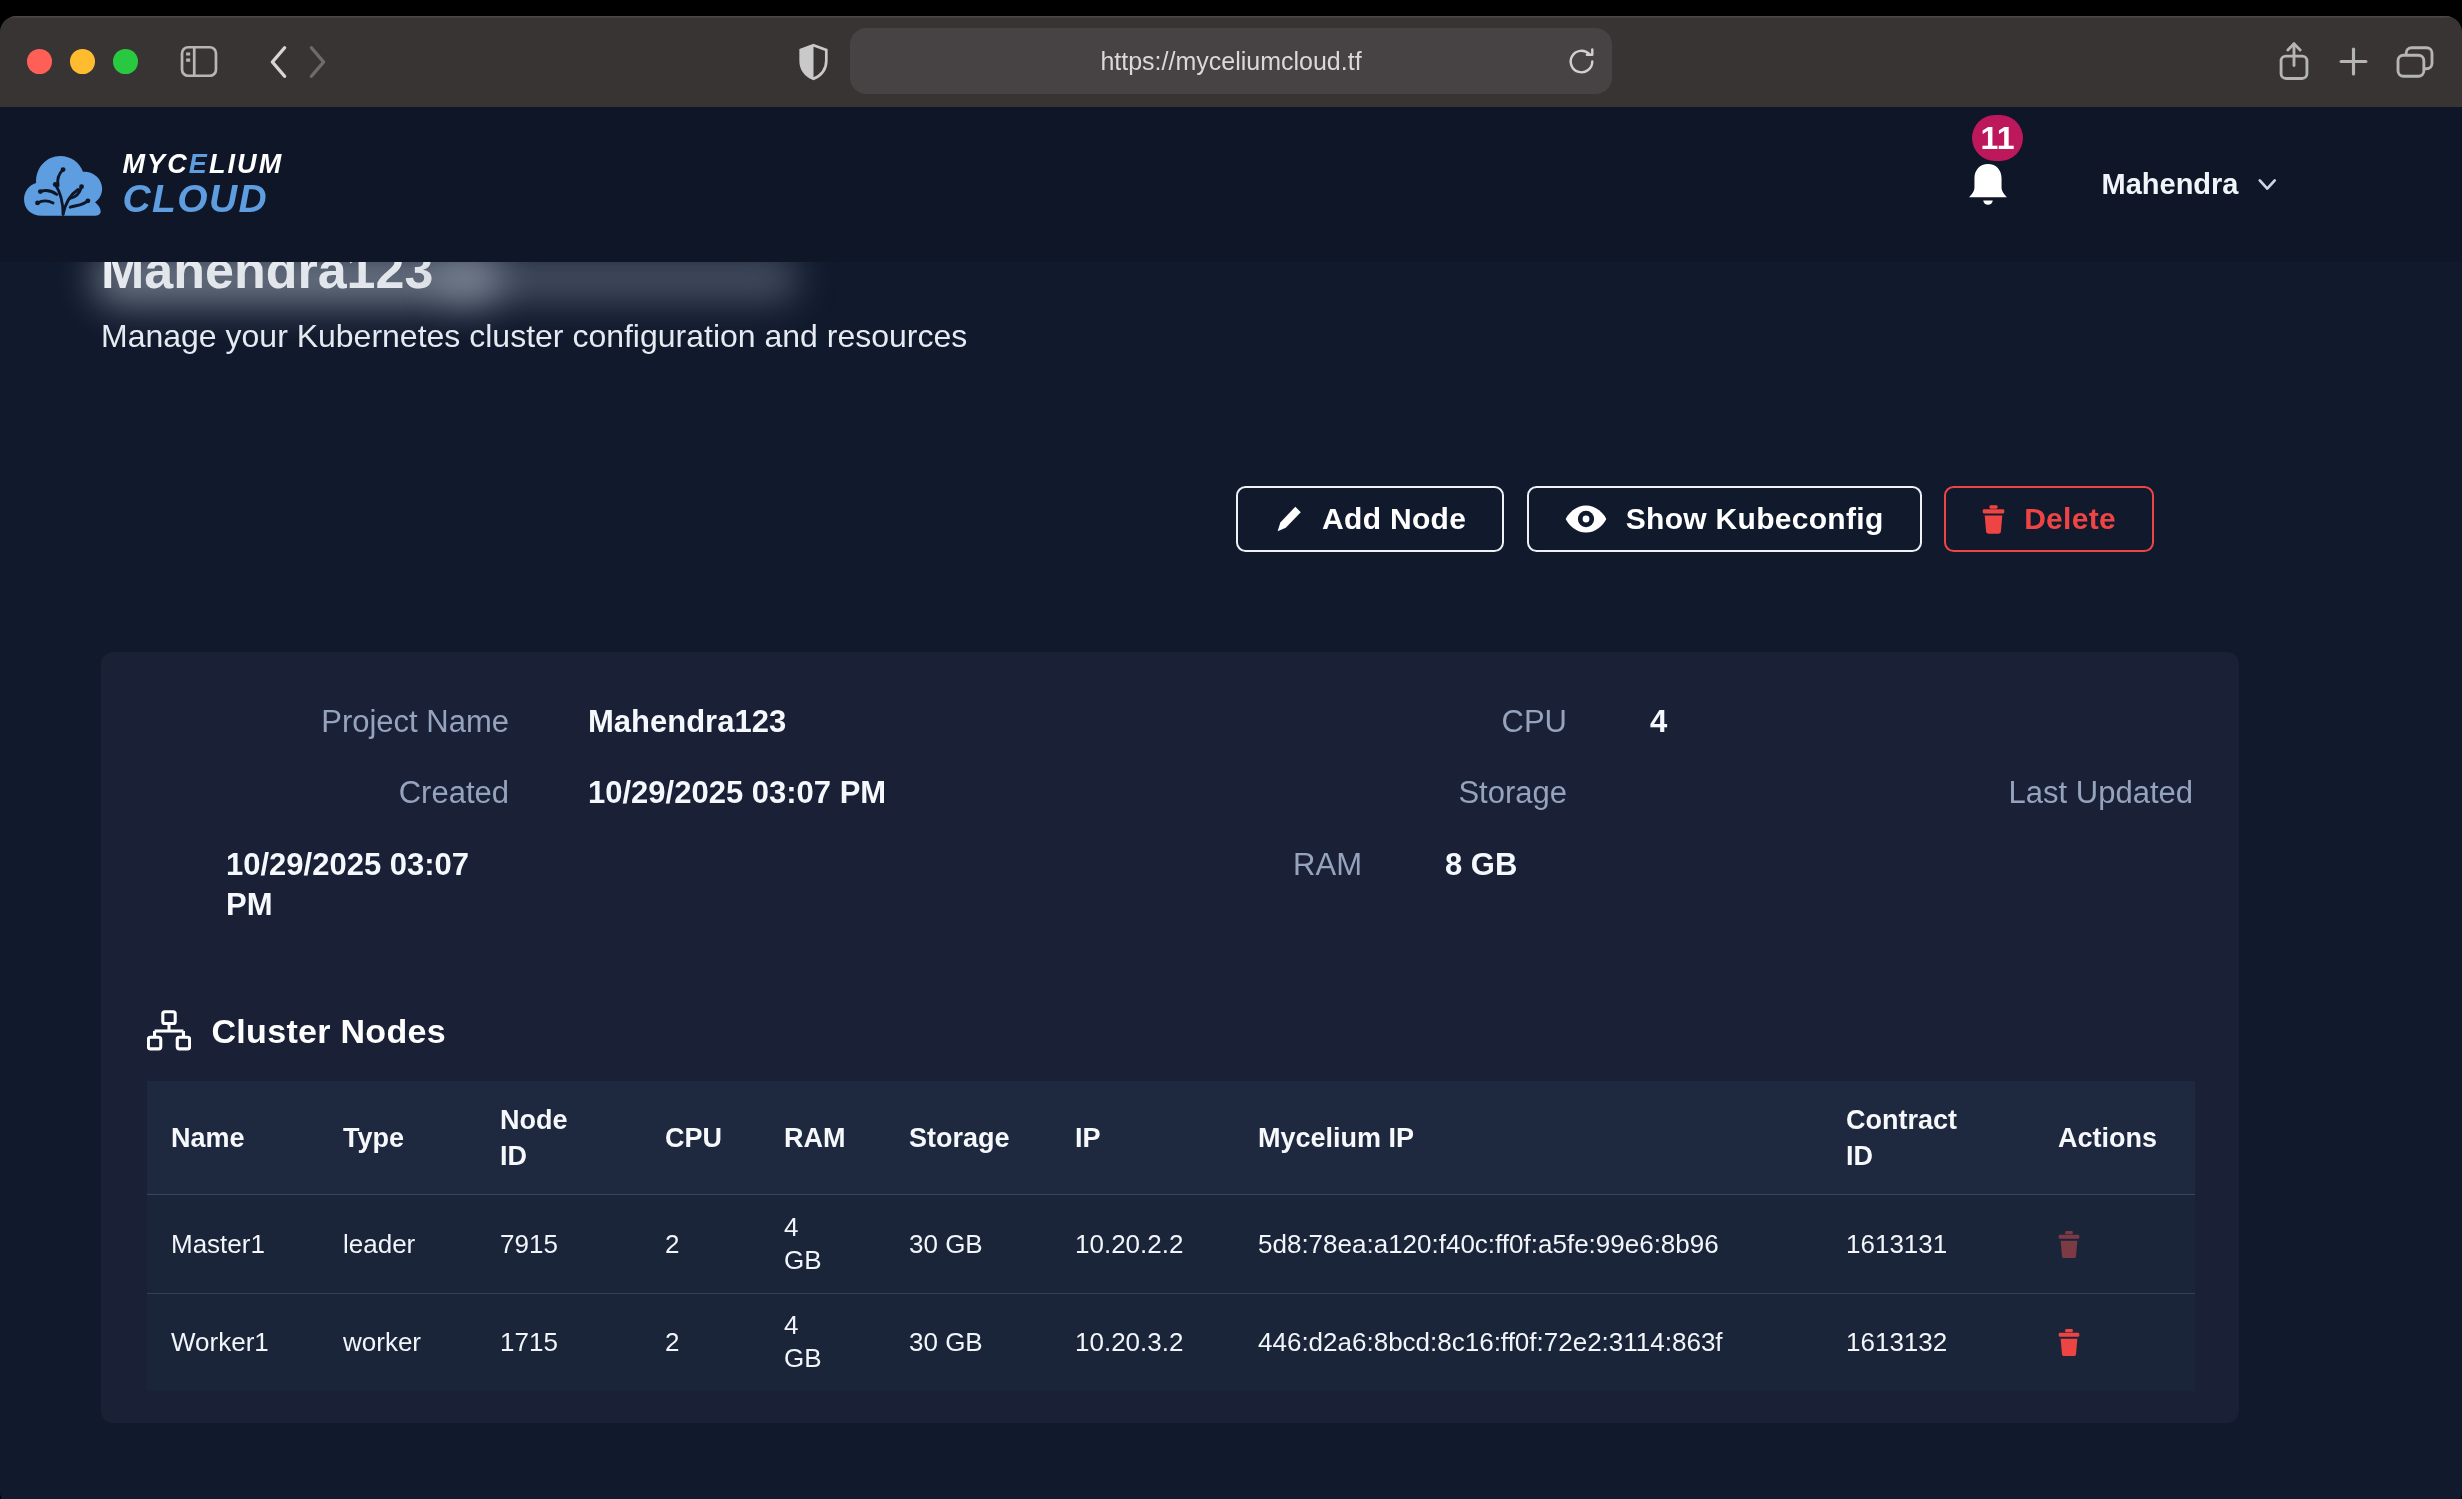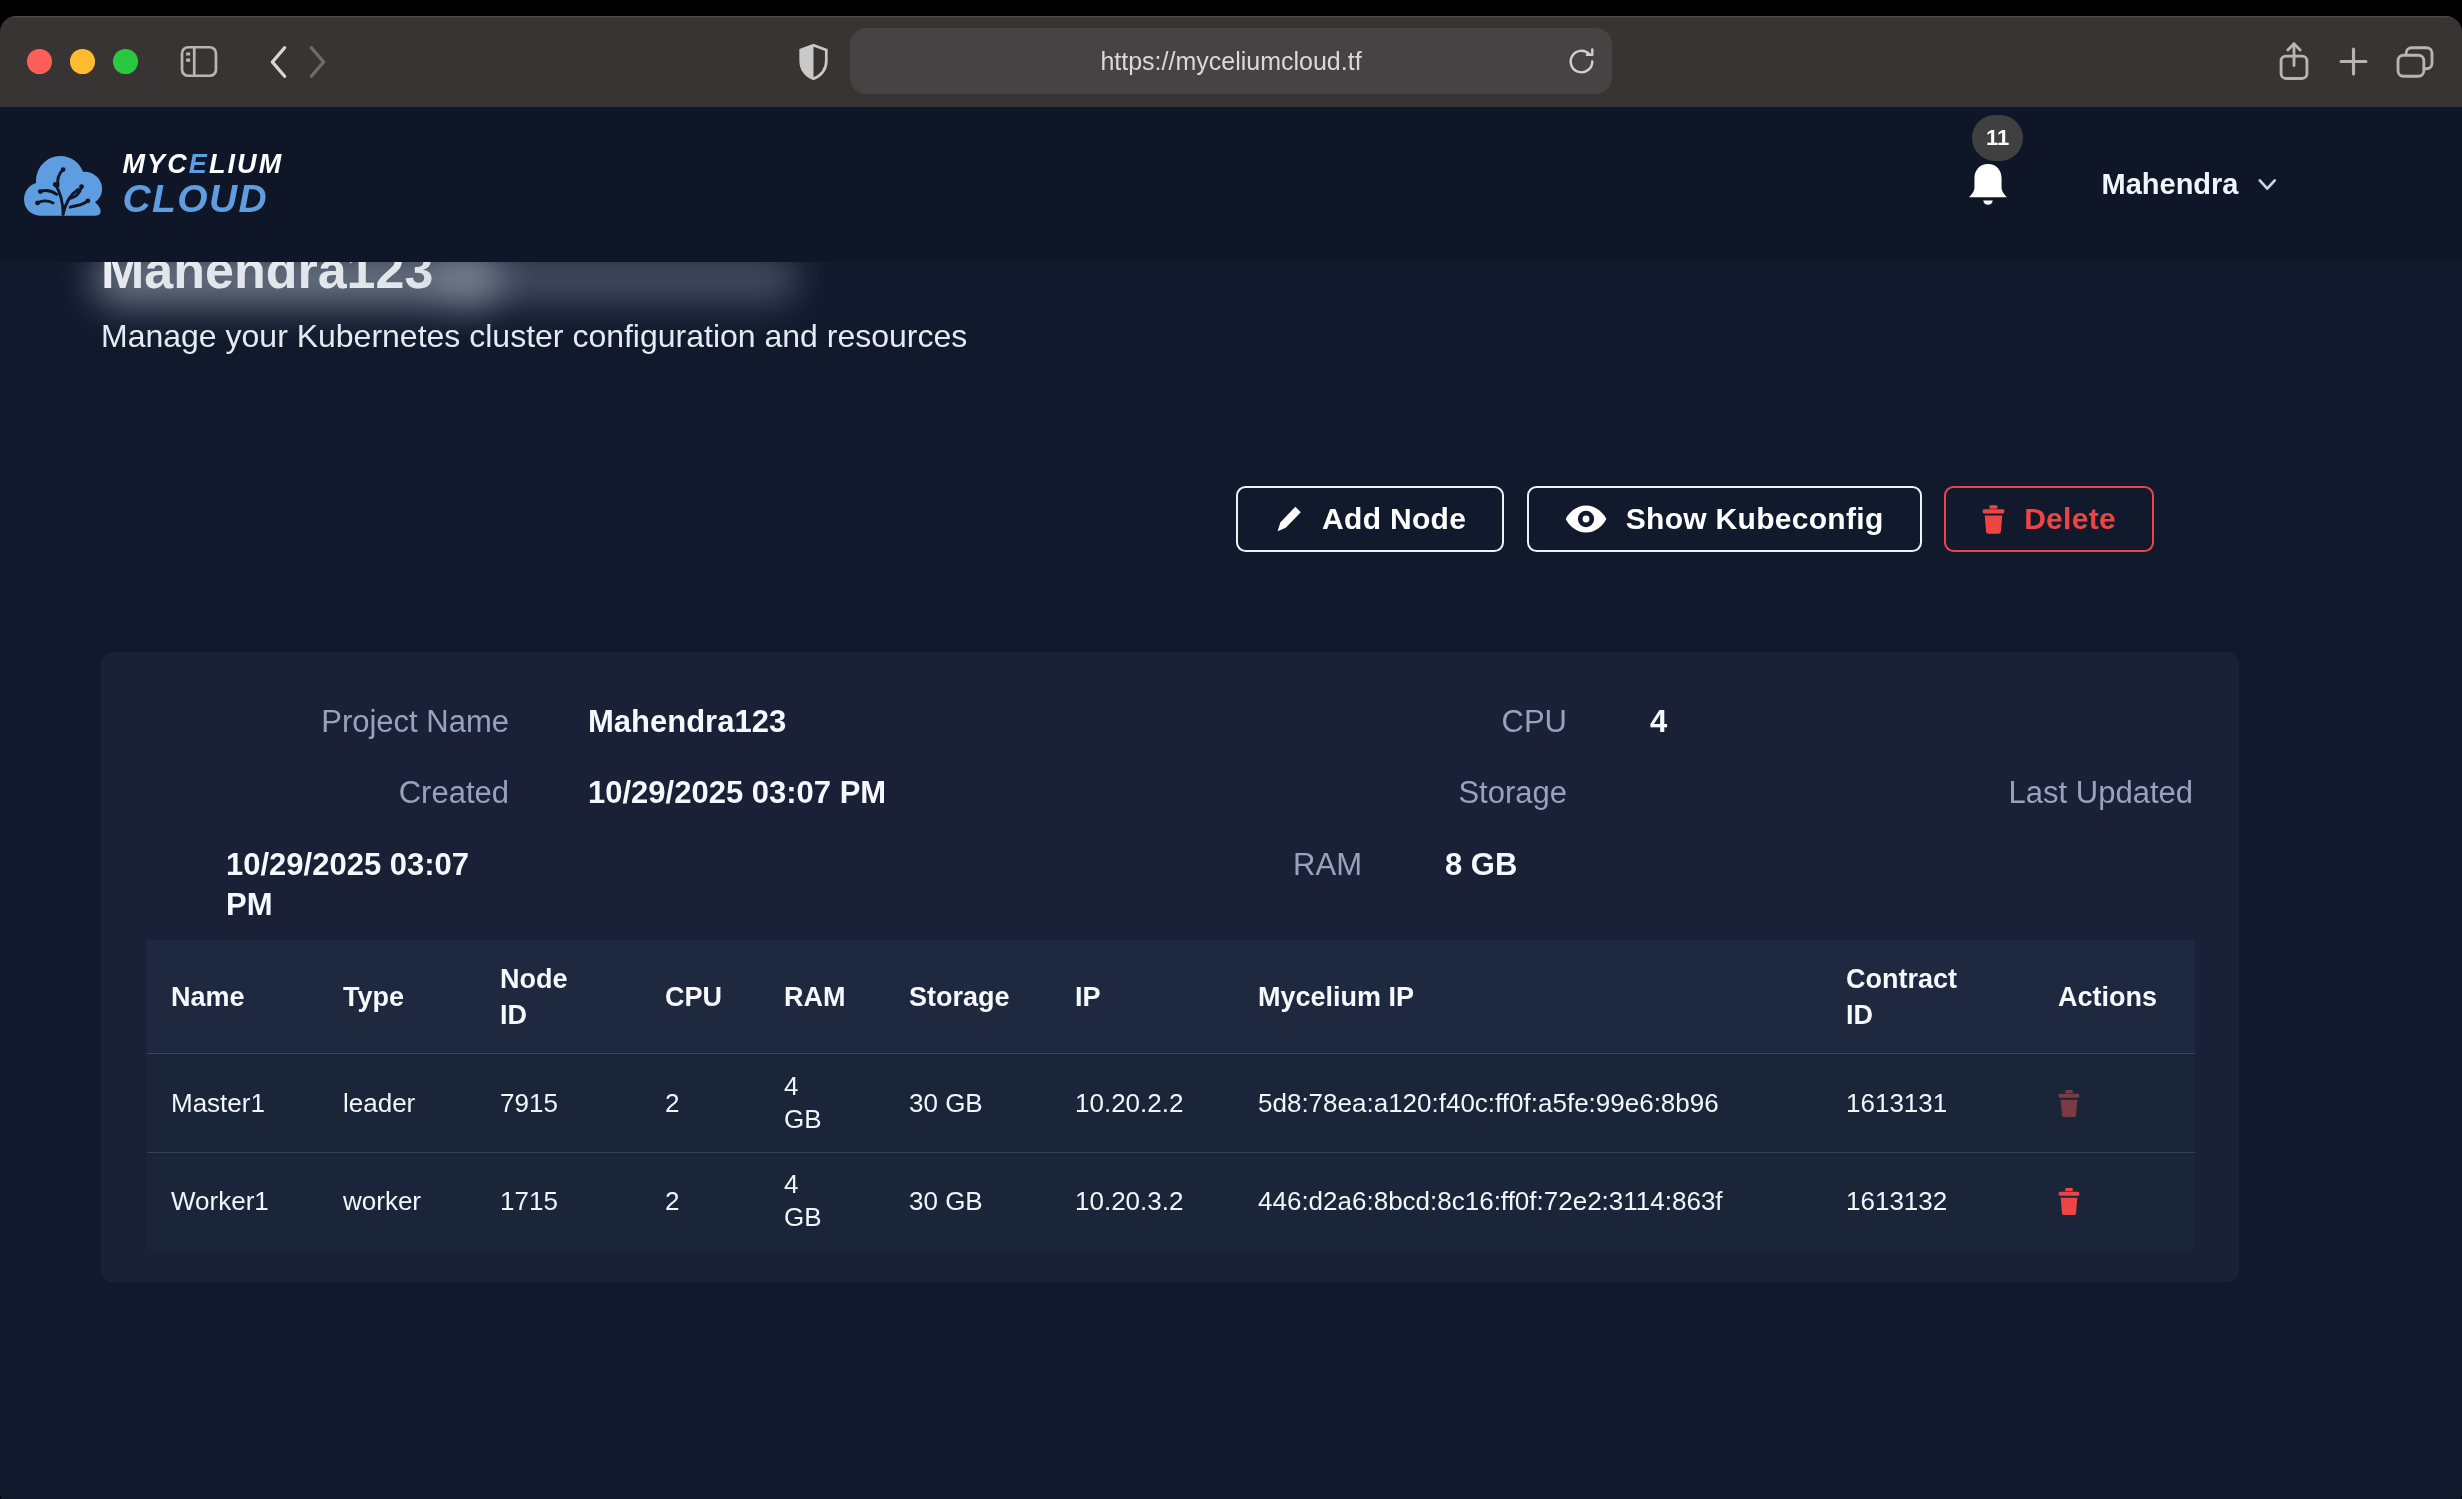--- a/index.html
+++ b/index.html
@@ -34,21 +34,21 @@
   .logo { display:flex; align-items:center; gap:15px; background:none; border:none; cursor:pointer;font-style:italic; }
   .logo-text { display:flex; flex-direction:column; line-height:1; text-align:left; }
   .logo-line1 { font-size:27px; font-weight:800; letter-spacing:2.1px; color:#fff; }
   .logo-line1 .logo-e { color:#5e9de0; }
   .logo-line2 { font-size:39px; font-weight:800; letter-spacing:1.4px; color:#5e9de0; margin-top:1.4px; }
   .nav { display:flex; gap:39px; margin-left:190px; }
   .nav-item { background:none; border:none; color:#f5f7fa; font-size:31px; font-weight:600;
               font-family:inherit; cursor:pointer; }
   .bell-wrap { margin-left:auto; position:relative; width:45px; height:55px; background:none; border:none; cursor:pointer; }
   .bell-badge { position:absolute; left:5.5px; top:-42px; min-width:51px; height:46px; border-radius:24.6px;
-                background:#404040; color:#fff; font-size:22px; font-weight:700;
+                background:#be185d; color:#fff; font-size:32px; font-weight:700;
                 display:flex; align-items:center; justify-content:center; }
   .user { margin-left:90px; display:flex; align-items:center; gap:18px; background:none; border:none; cursor:pointer; }
   .user-name { color:#f1f5fa; font-size:29px; font-weight:600; font-family:inherit; }
 
   .content { position:absolute; left:0; right:0; top:155px; bottom:0; overflow:hidden; z-index:1; }
   .smudge { position:absolute; border-radius:41px; pointer-events:none; z-index:3; }
   .smudge-1 { left:92px; top:-11px; width:410px; height:55px; background:rgba(190,200,212,0.50); filter:blur(18px); }
   .smudge-2 { left:437px; top:-8.2px; width:362px; height:48px; background:rgba(145,156,172,0.40); filter:blur(18px); }
 
   .page-title { margin:-26px 0 0 101px; font-size:52px; font-weight:700; color:#fff; line-height:68px; position:relative; z-index:2; }
@@ -249,20 +249,32 @@
           <div class="detail-label">Created</div>
           <div class="detail-value c2">10/29/2025 03:07 PM</div>
           <div class="detail-label">Storage</div>
 
           <div class="detail-label">Last Updated</div>
           <div class="detail-value c2">10/29/2025 03:07 PM</div>
           <div class="detail-label">RAM</div>
           <div class="detail-value c4">8 GB</div>
         </div>
 
+        <div class="section-heading">
+          <svg width="44" height="42" viewBox="0 0 64 60" fill="none" stroke="#fff" stroke-width="4.5">
+            <rect x="23" y="2" width="18" height="17" rx="3"></rect>
+            <line x1="32" y1="19" x2="32" y2="30"></line>
+            <line x1="11" y1="30" x2="53" y2="30"></line>
+            <line x1="11" y1="30" x2="11" y2="39"></line>
+            <line x1="53" y1="30" x2="53" y2="39"></line>
+            <rect x="2" y="39" width="18" height="17" rx="3"></rect>
+            <rect x="44" y="39" width="18" height="17" rx="3"></rect>
+          </svg>
+          <span class="section-title">Cluster Nodes</span>
+        </div>
 
         <table class="nodes">
           <colgroup>
             <col style="width:172px">
               <col style="width:157px">
               <col style="width:165px">
               <col style="width:119px">
             <col style="width:125px">
               <col style="width:166px">
               <col style="width:183px">

